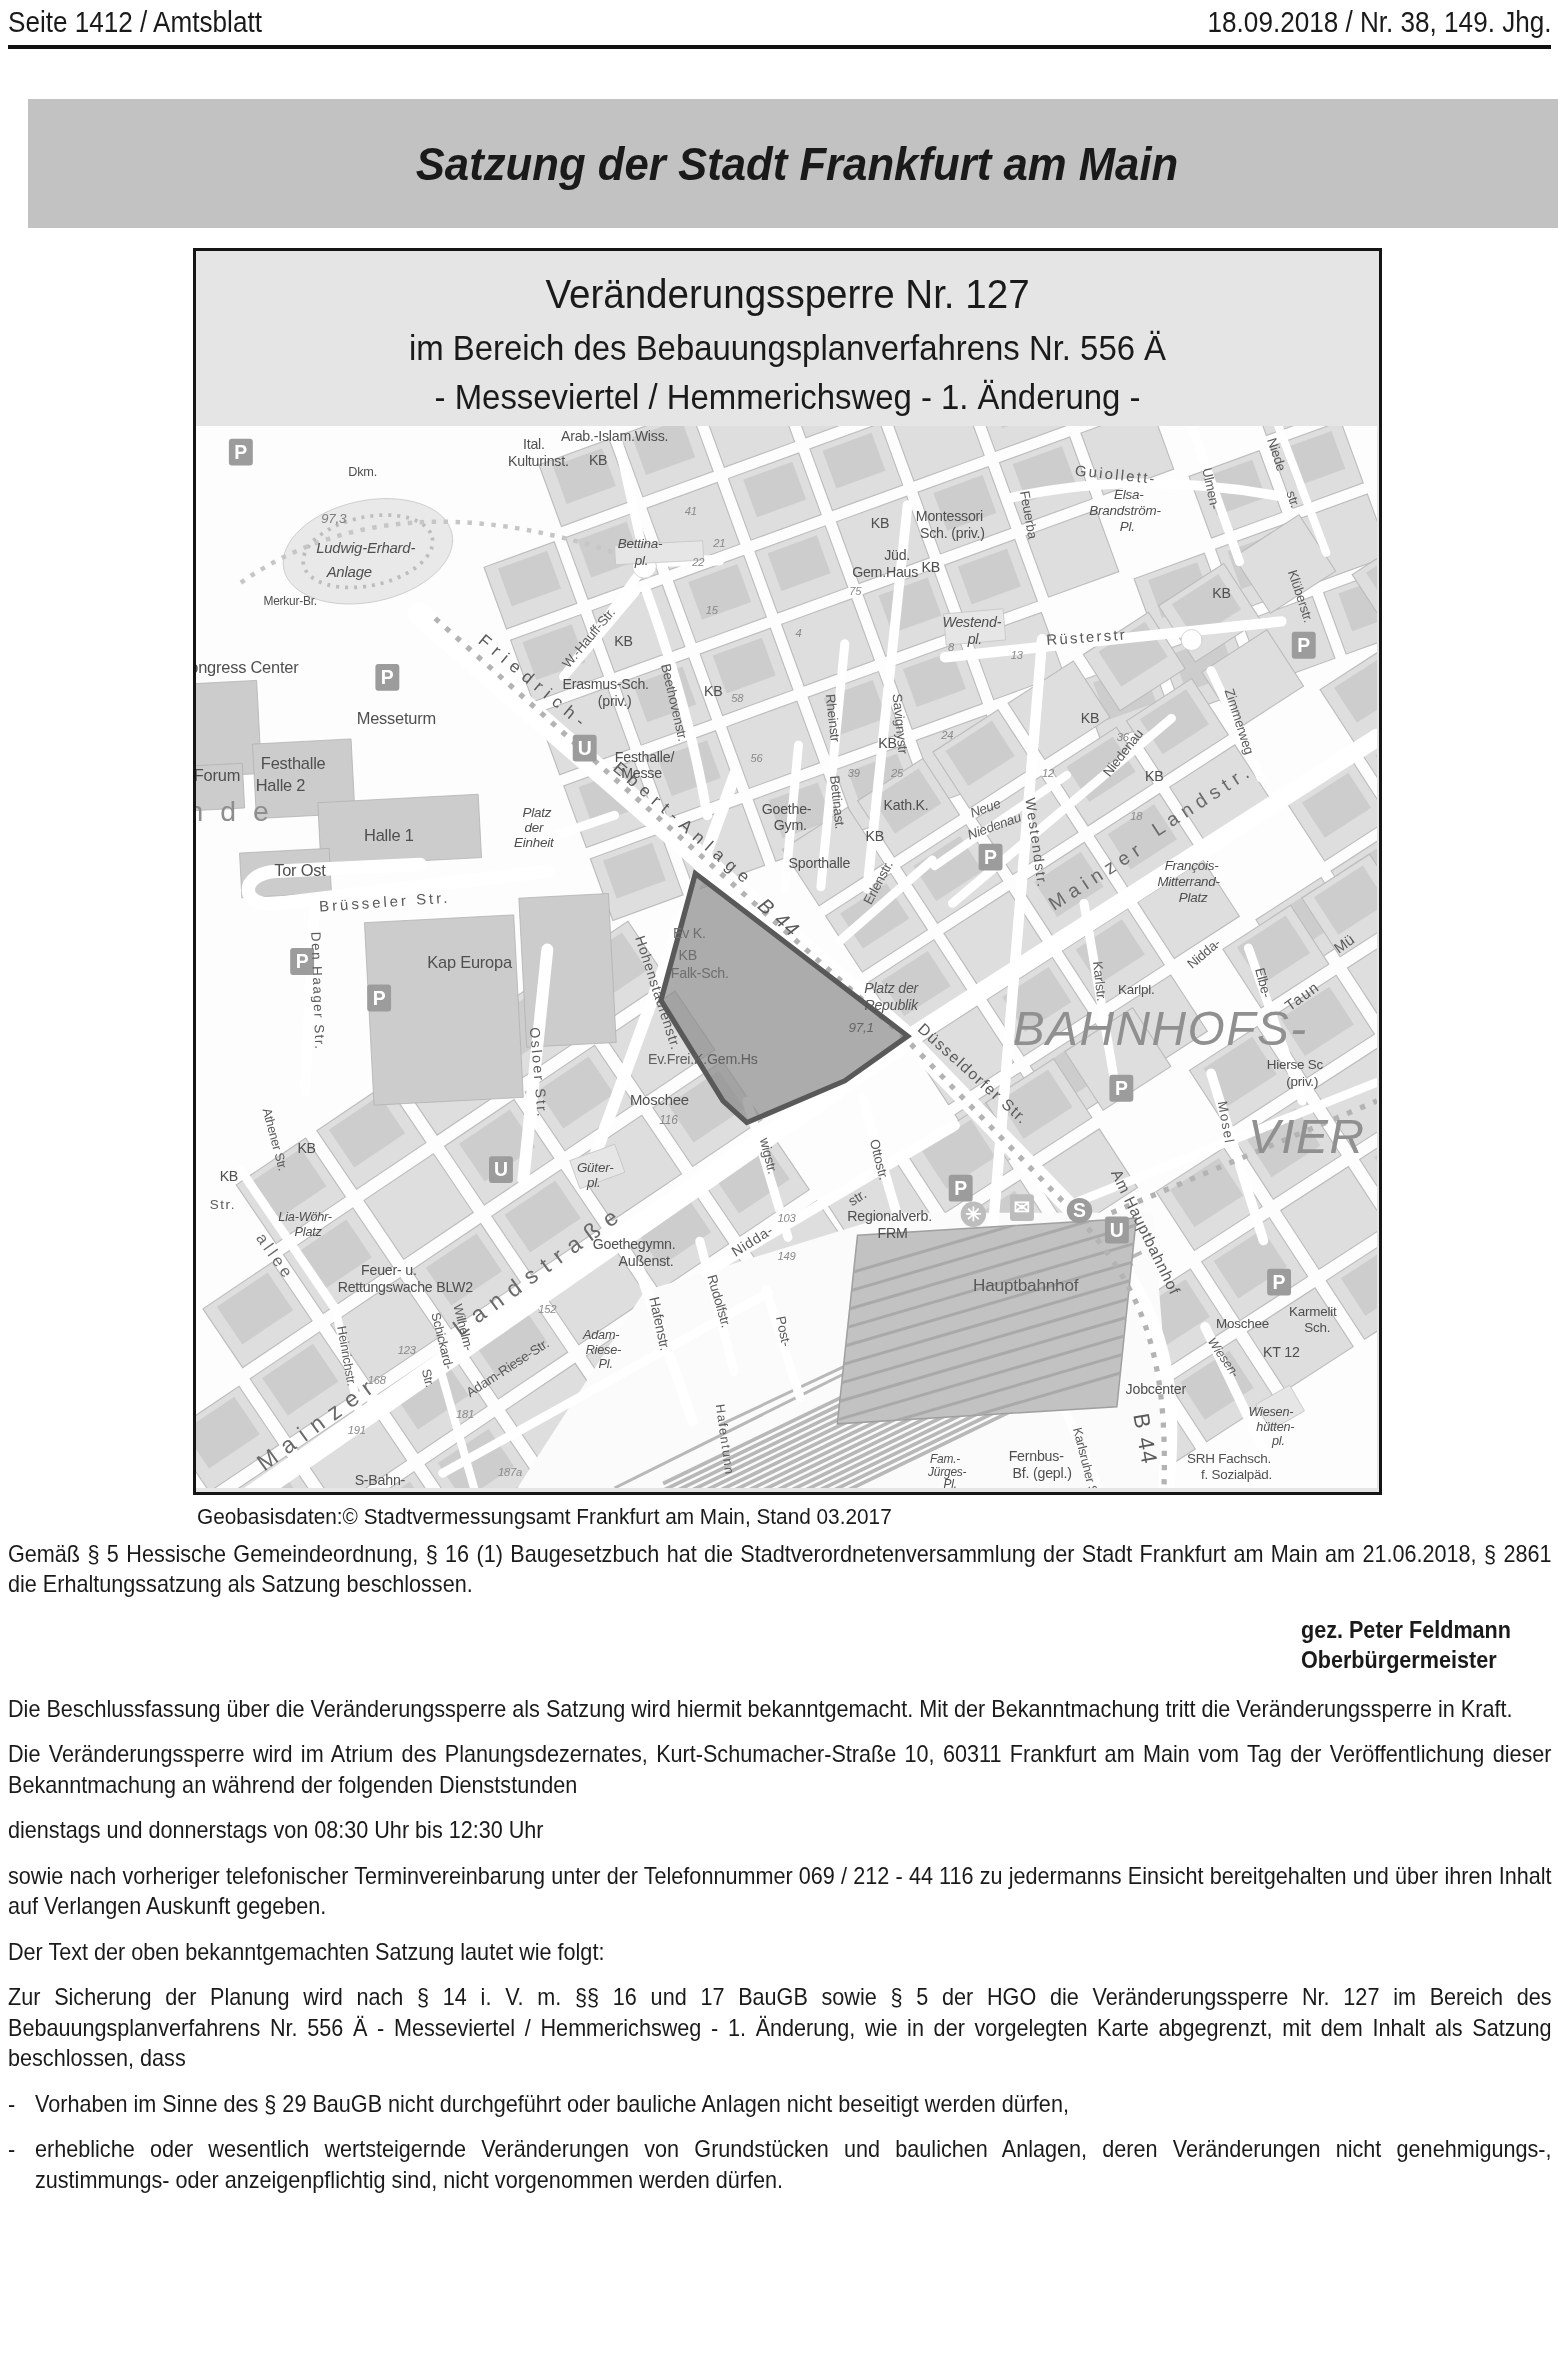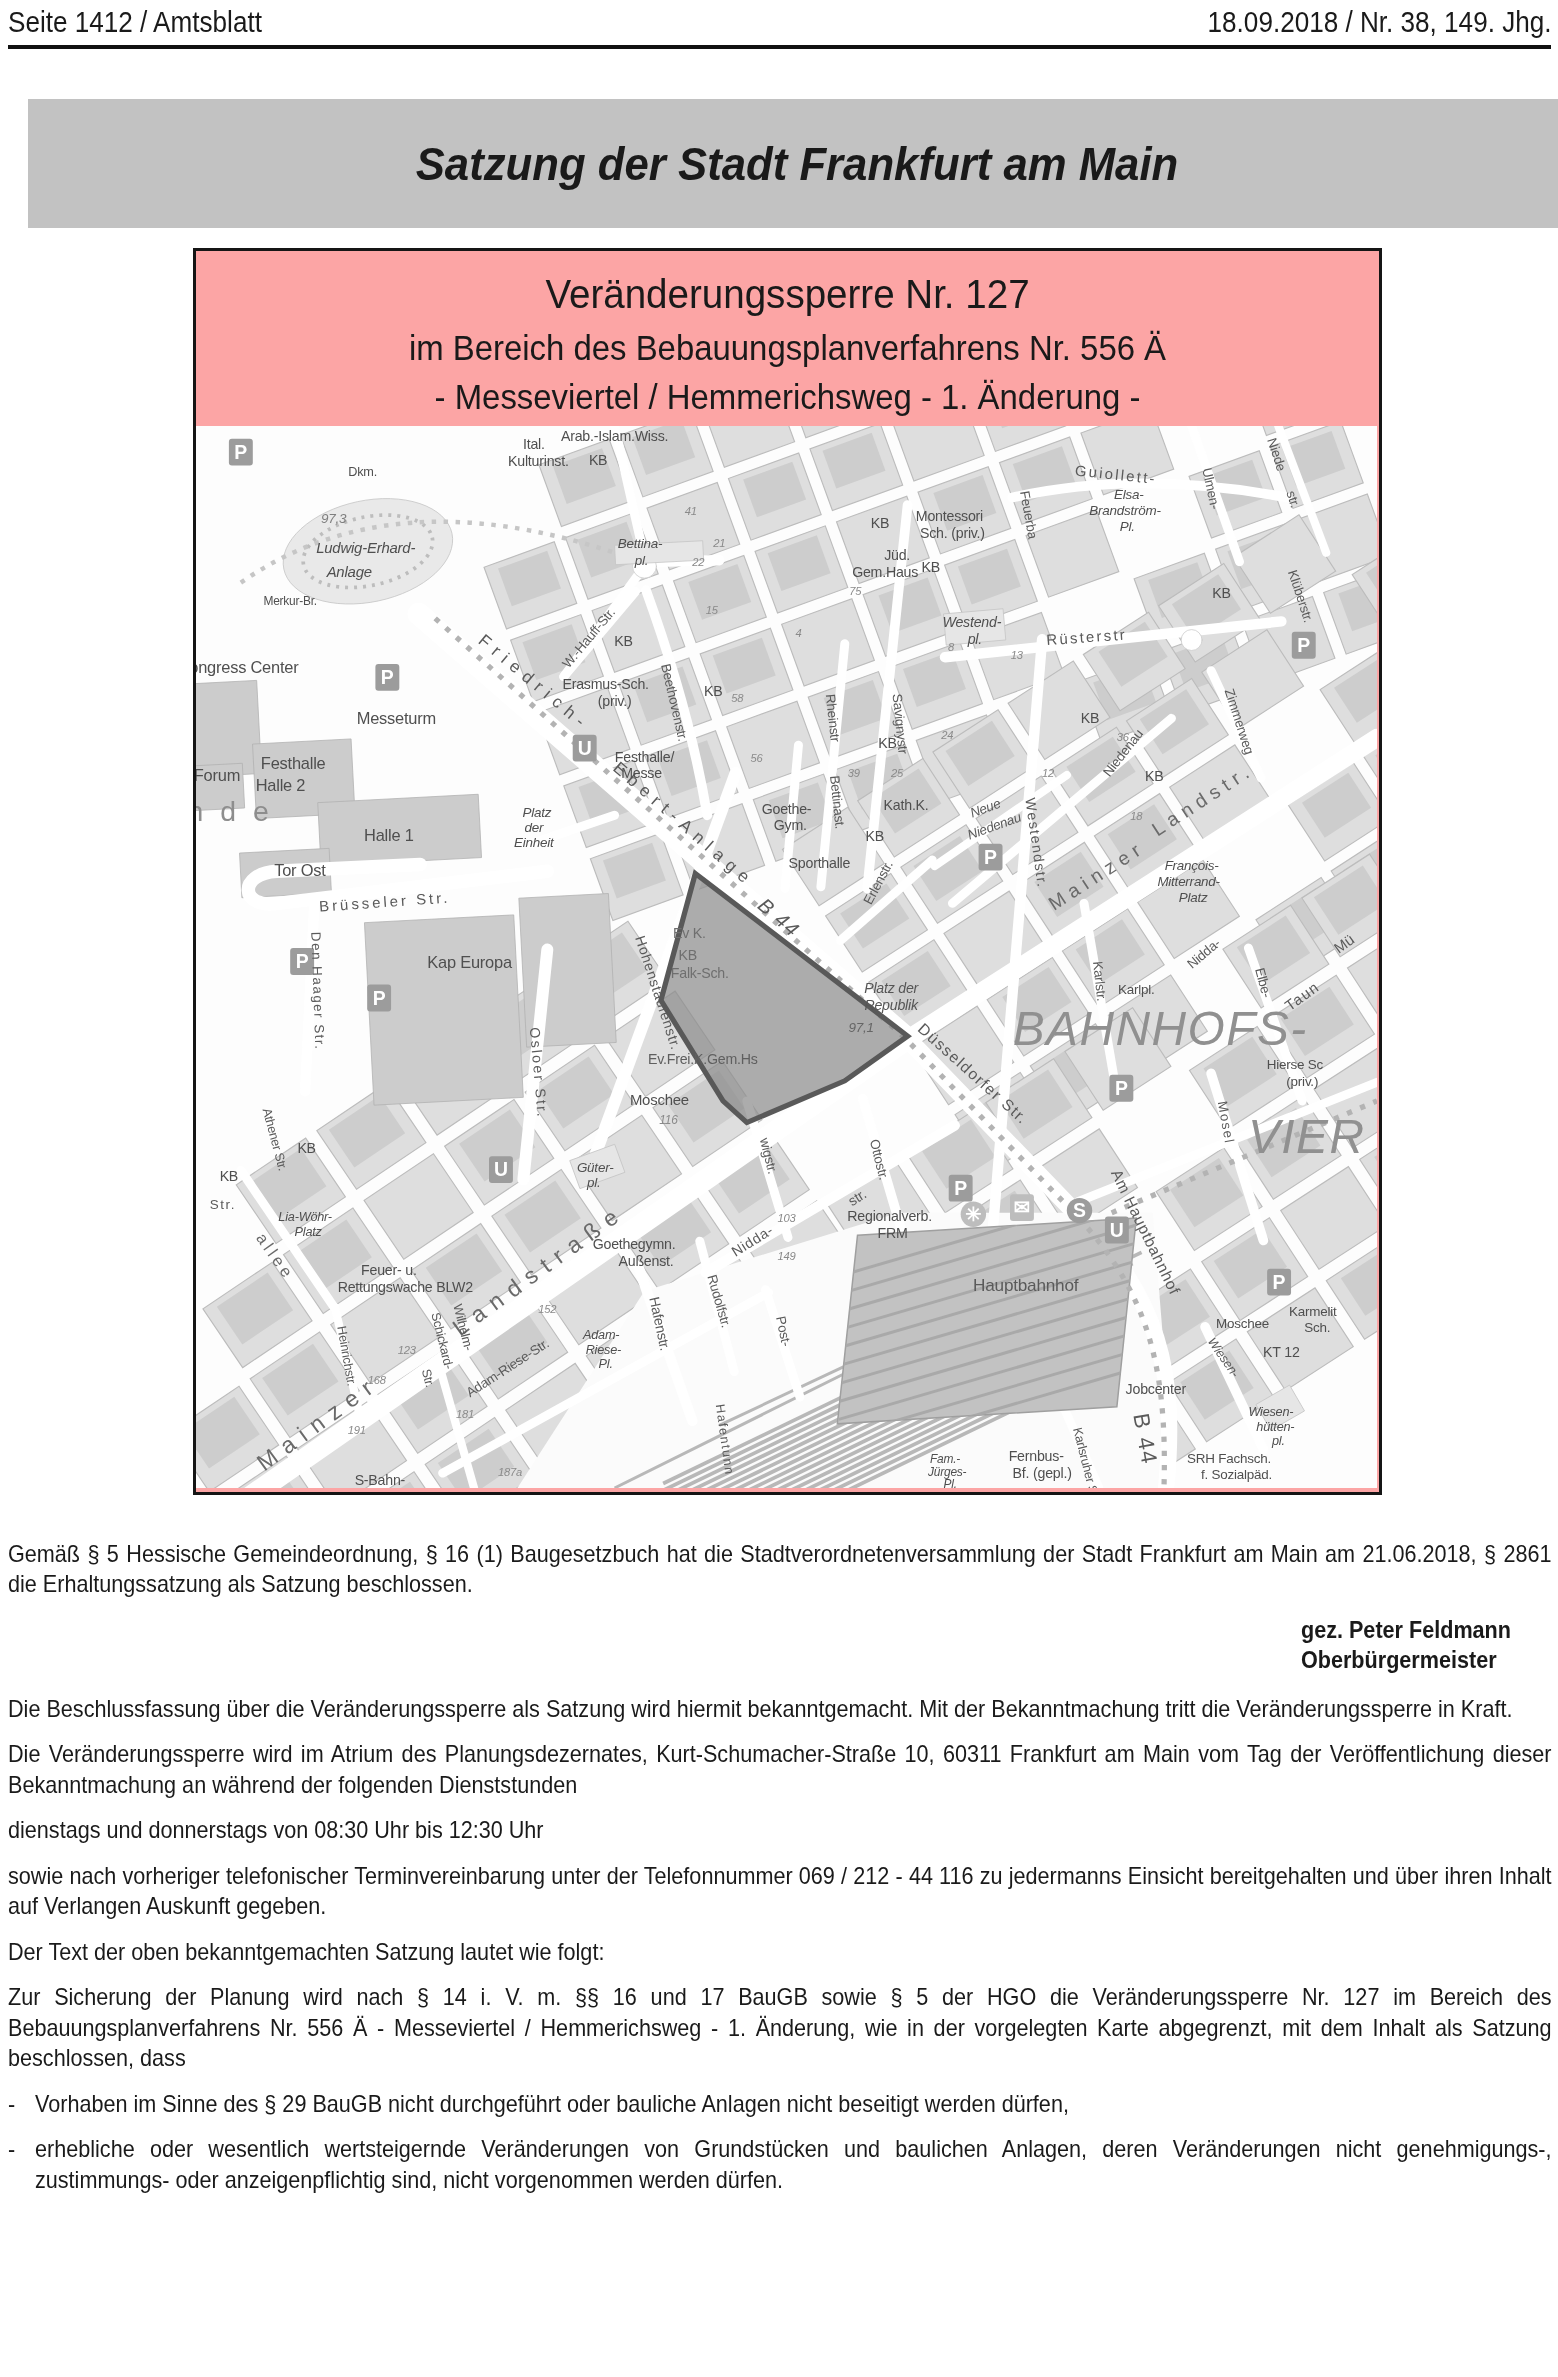--- a/index.html
+++ b/index.html
@@ -9,21 +9,21 @@
   
   #hdr{position:absolute;top:6px;left:7.5px;right:8px;}
   #hdr .cx{display:flex;justify-content:space-between;font-size:29px;}
   #rule{position:absolute;top:45px;left:7.5px;width:1543px;height:3.8px;background:#111;}
   
   #banner{position:absolute;top:99px;left:28px;width:1538px;height:129px;font-style:italic;}
   #banner .bt{width:100%;height:100%;display:flex;align-items:center;justify-content:center;
        font-size:47px;font-weight:bold;transform:scaleX(0.93);transform-origin:center;}
   
   #mapbox{position:absolute;top:248px;left:193px;width:1189px;height:1247px;
-       border:3.8px solid #151515;box-sizing:border-box;background:#fca5a5;}
+       border:3.8px solid #151515;box-sizing:border-box;background:#e5e5e5;}
   #maptitle{height:175px;text-align:center;padding-top:10.5px;box-sizing:border-box;
        transform:scaleX(0.94);transform-origin:center top;}
   #maptitle .l1{font-size:41px;margin-top:9px;}
   #maptitle .l2{font-size:35px;margin-top:10.5px;}
   #maptitle .l3{font-size:35px;margin-top:9px;}
   #mapsvg{display:block;}
   
   #caption{position:absolute;top:1504px;left:197px;font-size:22.6px;}
   #caption .cx{width:1354px;transform:scaleX(0.92);}
   
@@ -655,20 +655,23 @@
           <text x="242" y="1285" font-size="15" fill="#8a8a8a" text-anchor="middle" letter-spacing="-0.3" font-style="italic">168</text>
           <text x="360" y="1330" font-size="15" fill="#8a8a8a" text-anchor="middle" letter-spacing="-0.3" font-style="italic">181</text>
           <text x="215" y="1352" font-size="15" fill="#8a8a8a" text-anchor="middle" letter-spacing="-0.3" font-style="italic">191</text>
           <text x="420" y="1408" font-size="15" fill="#8a8a8a" text-anchor="middle" letter-spacing="-0.3" font-style="italic">187a</text>
           <text x="790" y="1068" font-size="15" fill="#8a8a8a" text-anchor="middle" letter-spacing="-0.3" font-style="italic">103</text>
           <text x="282" y="1245" font-size="15" fill="#8a8a8a" text-anchor="middle" letter-spacing="-0.3" font-style="italic">123</text>
         </g>
       </svg>
   </div>
 
+  <div id="caption">
+    <div class="cx">Geobasisdaten:© Stadtvermessungsamt Frankfurt am Main, Stand 03.2017</div>
+  </div>
 
   <div id="bodytext">
     <div class="cx">
       <p>Gemäß § 5 Hessische Gemeindeordnung, § 16 (1) Baugesetzbuch hat die Stadtverordnetenversammlung der Stadt Frankfurt am Main am 21.06.2018, § 2861 die Erhaltungssatzung als Satzung beschlossen.</p>
       <div id="sig">
         <div>gez. Peter Feldmann</div>
         <div>Oberbürgermeister</div>
       </div>
       <p>Die Beschlussfassung über die Veränderungssperre als Satzung wird hiermit bekanntgemacht. Mit der Bekanntmachung tritt die Veränderungssperre in Kraft.</p>
       <p>Die Veränderungssperre wird im Atrium des Planungsdezernates, Kurt-Schumacher-Straße 10, 60311 Frankfurt am Main vom Tag der Veröffentlichung dieser Bekanntmachung an während der folgenden Dienststunden</p>

